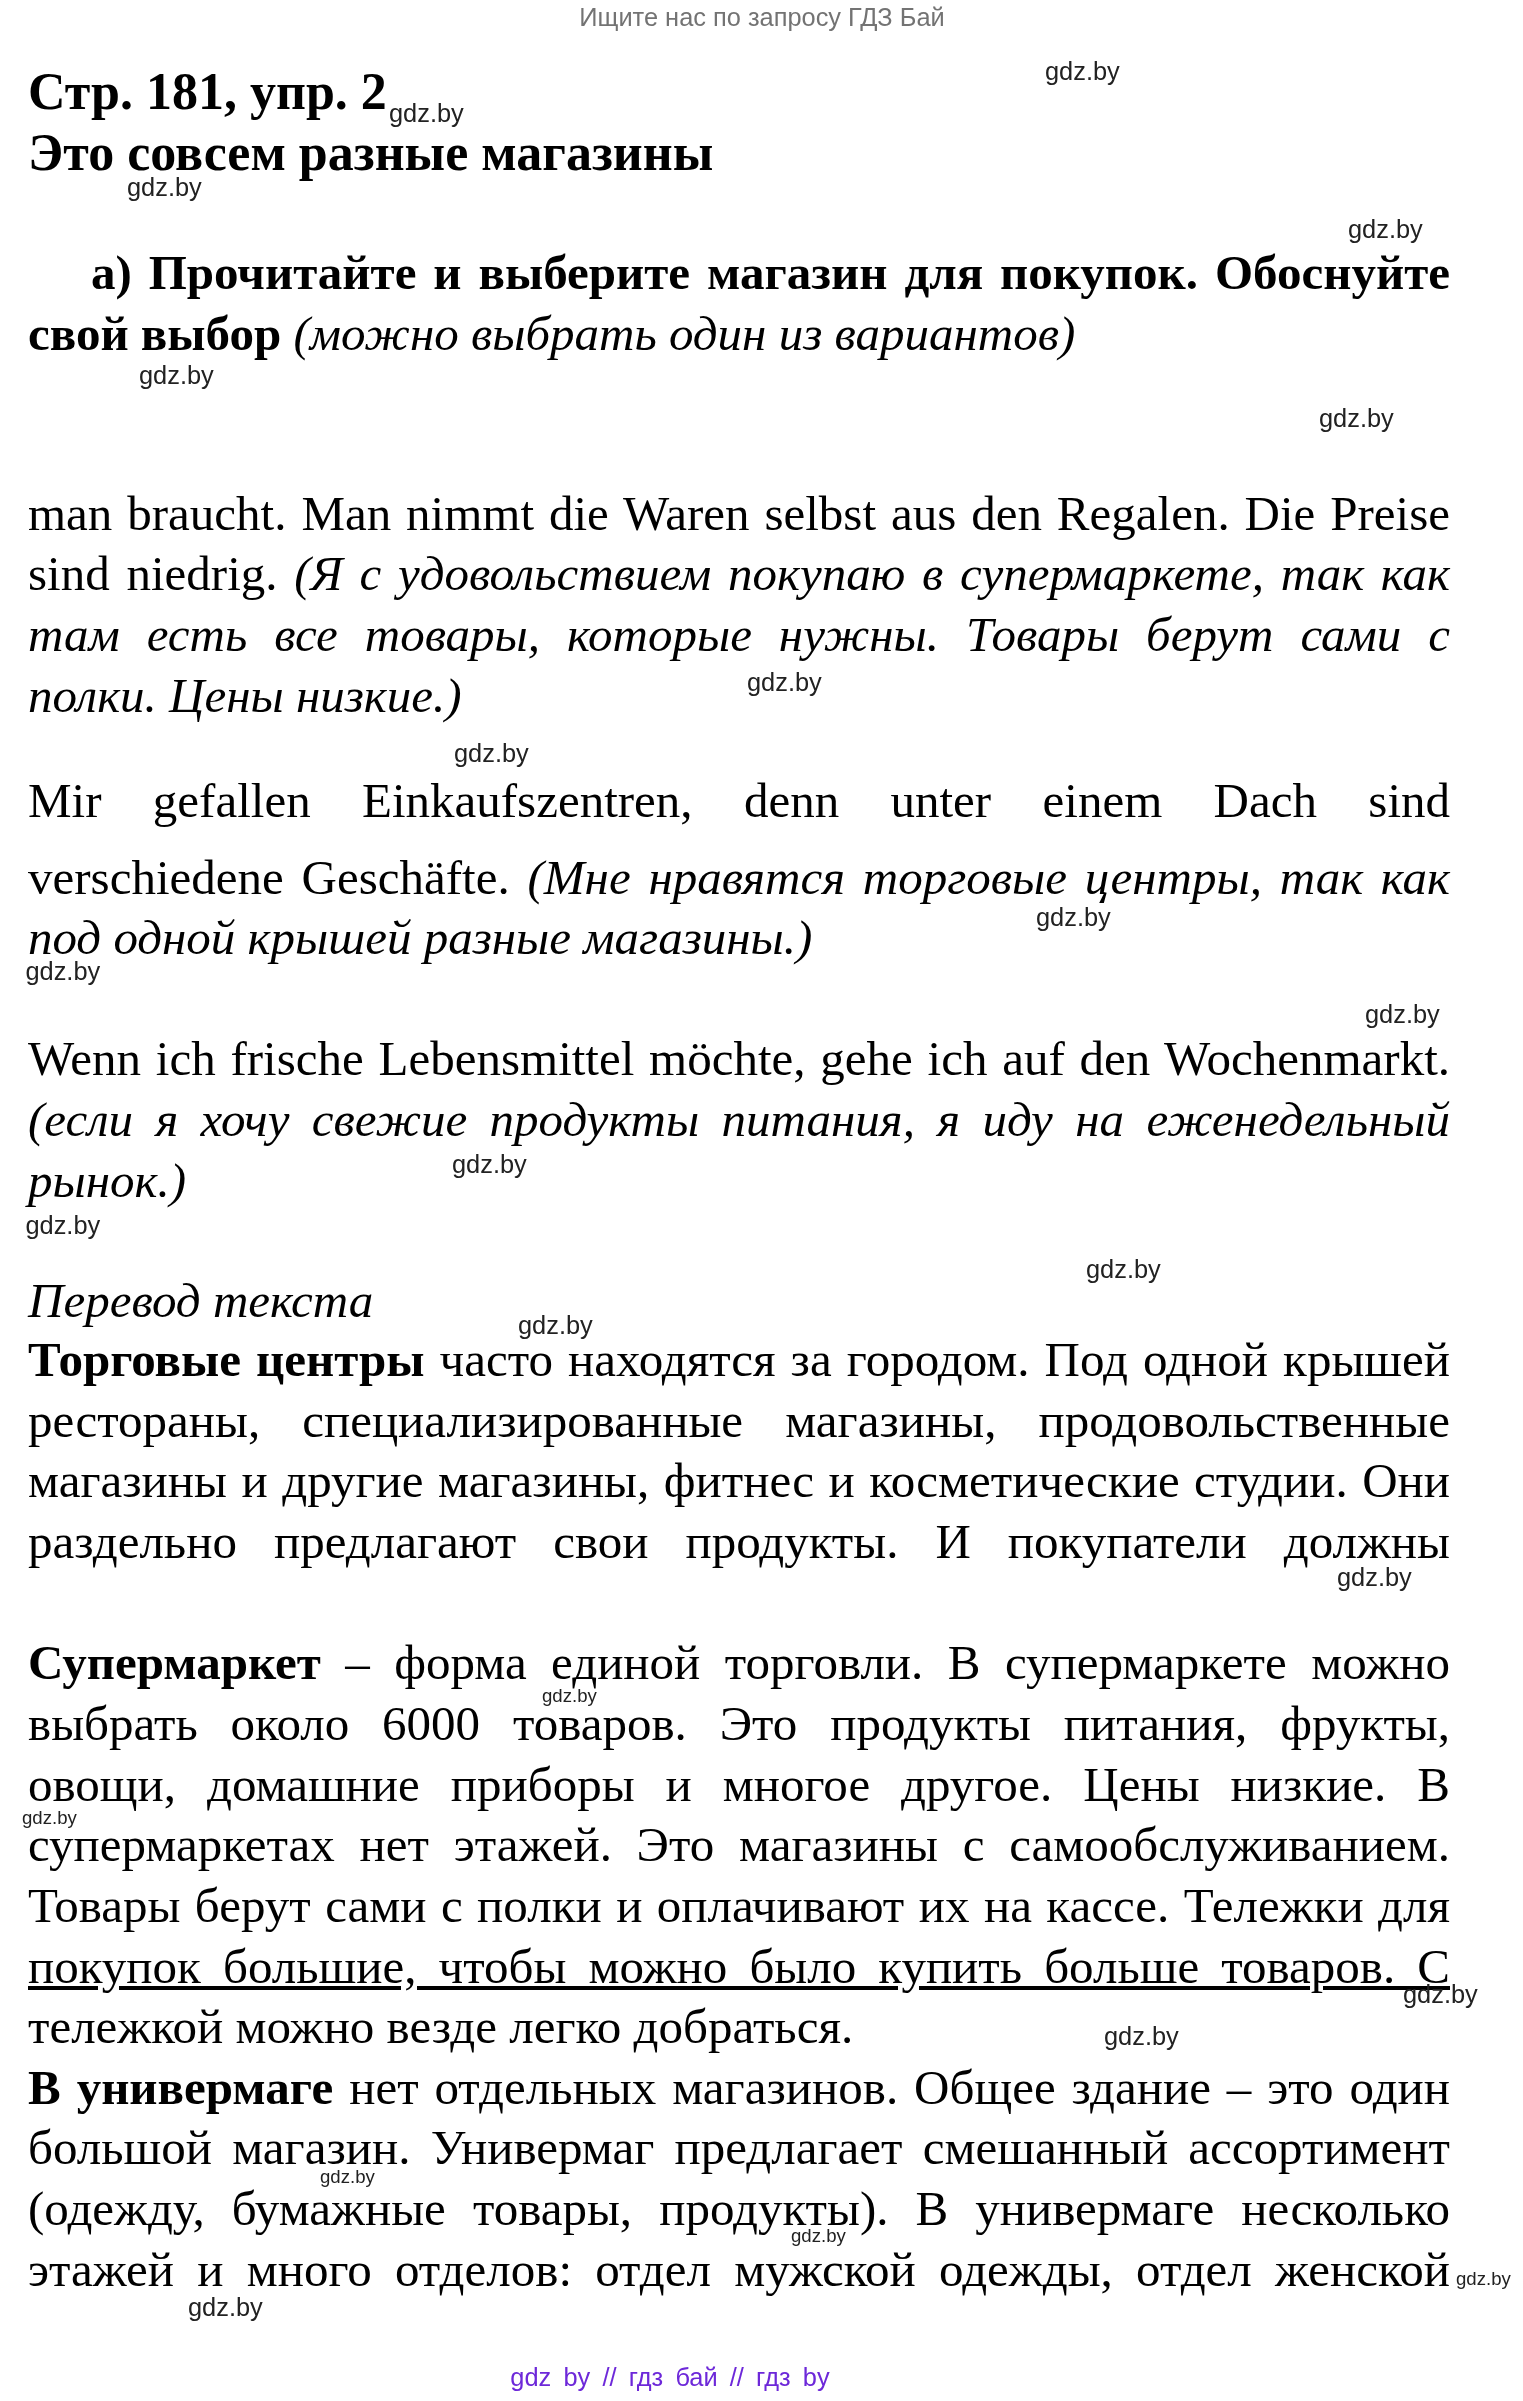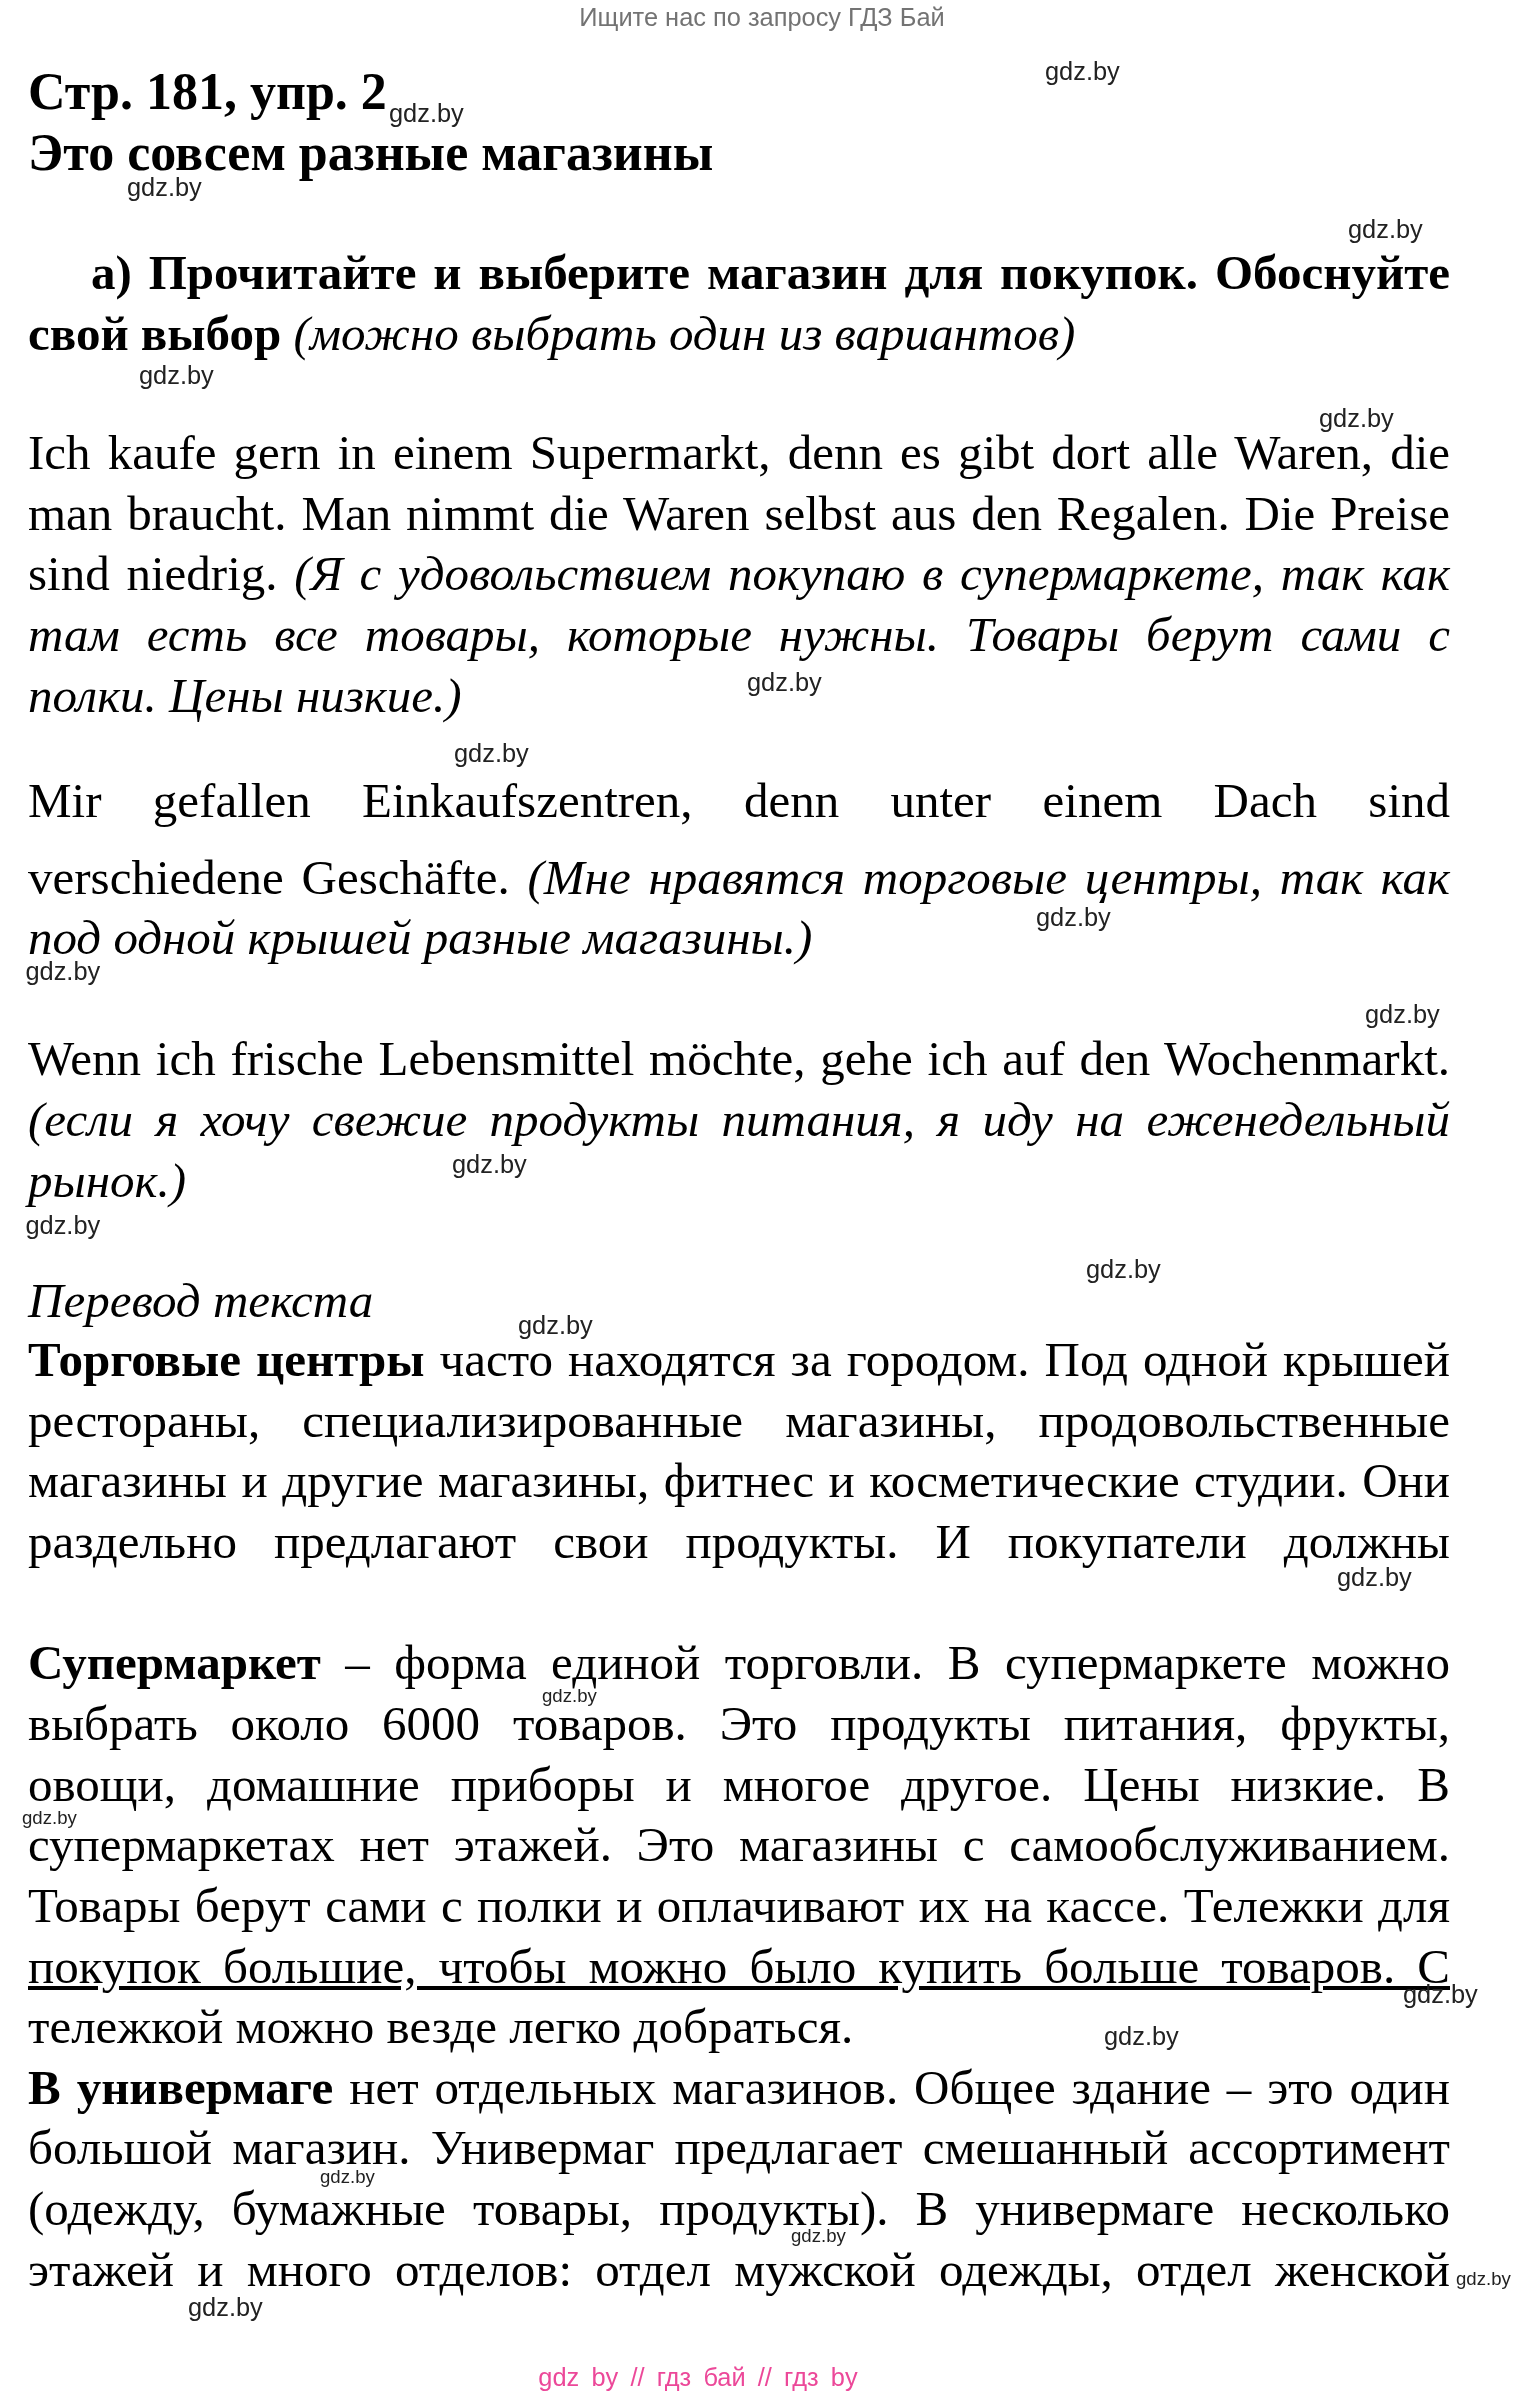--- a/index.html
+++ b/index.html
@@ -6,23 +6,22 @@
   body { width: 1524px; height: 2401px; position: relative; overflow: hidden; }
   .page { position: absolute; left: 0; top: 0; width: 1524px; height: 2401px; background: #fff; }
   .topbanner {
     position: absolute; left: 0; width: 1524px; top: 1.7px; height: 30.5px;
     text-align: center; font-family: "Liberation Sans", sans-serif;
     font-size: 25.4px; line-height: 30.5px; color: #737373;
   }
   .footer {
     position: absolute; left: 0; width: 1340px; top: 2360px; height: 34px;
     text-align: center; font-family: "Liberation Sans", sans-serif;
-    font-size: 25.4px; line-height: 34px; color: #ec4899;
+    font-size: 25.4px; line-height: 34px; color: #6d28d9;
     word-spacing: 5.1px;
-    padding-left: 28px;
   }
   .ln {
     position: absolute; left: 28px; width: 1422px;
     font-family: "Liberation Serif", serif; font-size: 49px;
     line-height: 61px; height: 61px; color: #000;
     white-space: nowrap; text-align: justify; text-align-last: justify;
   }
   .ln.left { text-align: left; text-align-last: left; }
   .ln.ind { left: 91px; width: 1359px; }
   .title { font-weight: bold; font-size: 52px; text-align: left; text-align-last: left; }
@@ -43,21 +42,20 @@
 
   <div class="ln title" style="top:61px;">Стр. 181, упр. 2</div>
   <div class="ln title" style="top:122px;">Это совсем разные магазины</div>
 
   <div class="ln ind b" style="top:242px;">а) Прочитайте и выберите магазин для покупок. Обоснуйте</div>
   <div class="ln left" style="top:303px;">
     <span class="b">свой выбор</span>
     <span class="i">(можно выбрать один из вариантов)</span>
   </div>
 
-  <div class="ln" style="top:422px;">Ich kaufe gern in einem Supermarkt, denn es gibt dort alle Waren, die</div>
   <div class="ln" style="top:483px;">man braucht. Man nimmt die Waren selbst aus den Regalen. Die Preise</div>
   <div class="ln" style="top:543px;">
     <span>sind niedrig.</span>
     <span class="i">(Я с удовольствием покупаю в супермаркете, так как</span>
   </div>
   <div class="ln i" style="top:604px;">там есть все товары, которые нужны. Товары берут сами с</div>
   <div class="ln i left" style="top:665px;">полки. Цены низкие.)</div>
 
   <div class="ln" style="top:770px;">Mir gefallen Einkaufszentren, denn unter einem Dach sind</div>
   <div class="ln" style="top:847px;">

